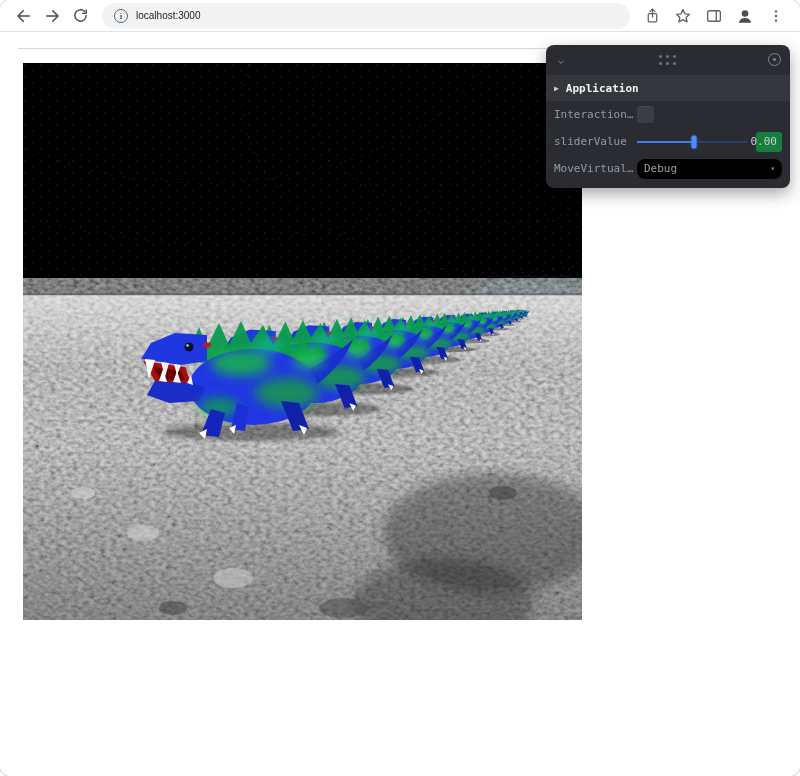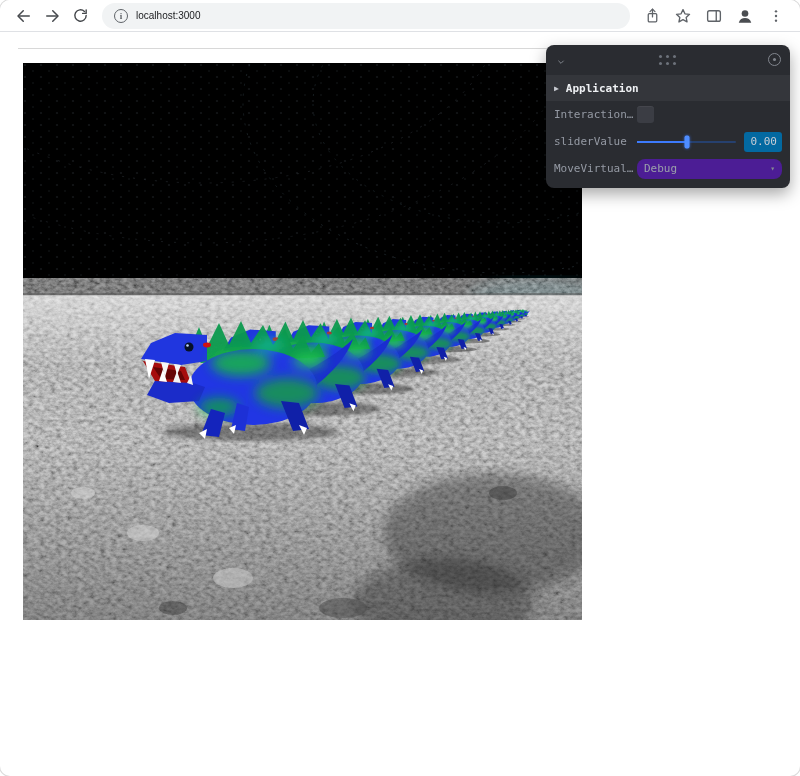--- a/index.html
+++ b/index.html
@@ -41,22 +41,22 @@
   .hdr-search::after{content:"";position:absolute;left:4px;top:4px;width:3px;height:3px;border-radius:50%;background:#81858d;}
   .tp-folder{height:26px;display:flex;align-items:center;padding:0 8px;background:rgba(255,255,255,0.05);color:#eef0f3;font-weight:bold;}
   .tp-tri{font-size:8px;color:#c7cad0;margin-right:7px;}
   .tp-row{height:27px;display:flex;align-items:center;padding:0 8px;}
   .tp-label{width:83px;flex:none;white-space:nowrap;overflow:hidden;color:#959aa4;}
   .tp-control{flex:1;display:flex;align-items:center;min-width:0;}
   .tp-checkbox{width:17px;height:17px;background:#3b3d44;border-radius:3px;box-shadow:inset 0 1px 0 rgba(255,255,255,0.05);}
   .tp-track{flex:1;height:2px;background:#26406e;border-radius:1px;position:relative;margin-right:8px;}
   .tp-track-fill{position:absolute;left:0;top:0;height:100%;width:51%;background:#3d7bfd;}
   .tp-thumb{position:absolute;left:51%;top:50%;transform:translate(-50%,-50%);width:5px;height:13px;border-radius:2px;background:#4f8dff;box-shadow:0 0 3px rgba(61,123,253,0.8);}
-  .tp-value{width:38px;height:20px;flex:none;background:#0369a1;border-radius:3px;display:flex;align-items:center;justify-content:flex-end;padding:0 5px;box-sizing:border-box;color:#c9cdd5;}
-  .tp-select{flex:1;height:20px;background:#4c1d95;border-radius:8px;display:flex;align-items:center;padding:0 7px;color:#9ba0aa;min-width:0;}
+  .tp-value{width:26px;height:20px;flex:none;background:#15803d;border-radius:3px;display:flex;align-items:center;justify-content:flex-end;padding:0 5px;box-sizing:border-box;color:#c9cdd5;}
+  .tp-select{flex:1;height:20px;background:#000000;border-radius:8px;display:flex;align-items:center;padding:0 7px;color:#9ba0aa;min-width:0;}
   .tp-select-chevron{margin-left:auto;font-size:8px;color:#858a93;}
 </style>
 </head>
 <body>
 
 <div class="window">
 
 
   <div class="navbar">
     <span class="nav-btn">

